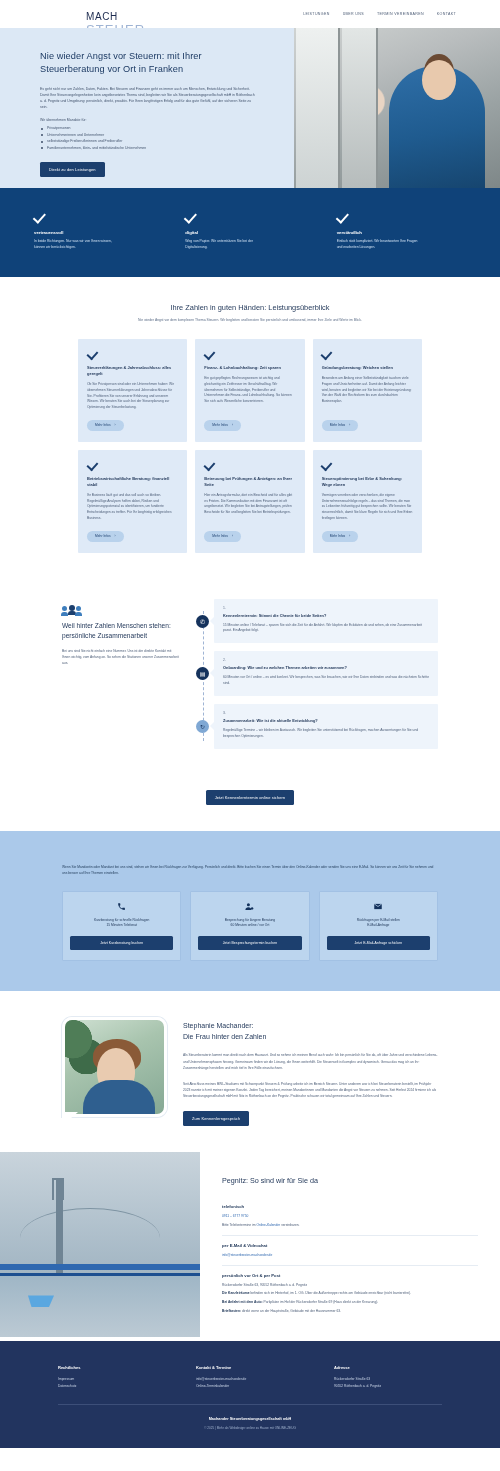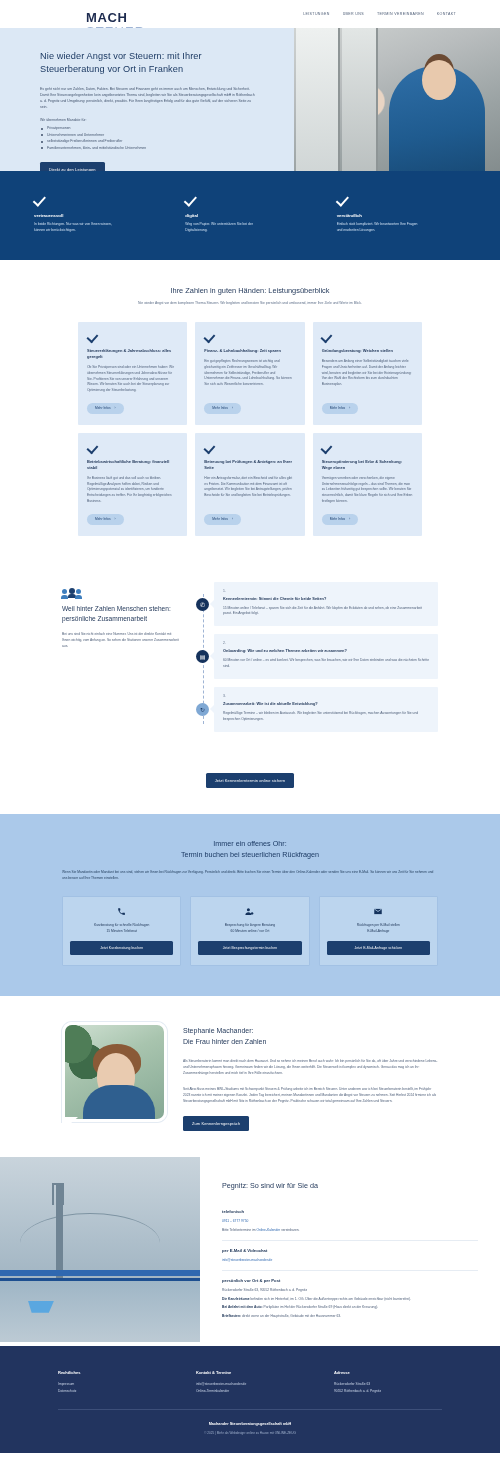--- a/index.html
+++ b/index.html
@@ -16,35 +16,35 @@
   
   .header {
     height: 28px;
     background: #ffffff;
     display: flex;
     align-items: center;
     padding: 0 14px 0 86px;
   }
   .logo { line-height: 1; }
   .logo .l1 {
-    font-size: 13px; font-weight: 700; letter-spacing: .6px;
+    font-size: 10px; font-weight: 400; letter-spacing: .6px;
     color: #1d2b4f; display: block; margin-top: 20px;
   }
   .logo .l2 {
     font-size: 13px; font-weight: 400; letter-spacing: 1.1px;
     color: #9fb4d4; display: block; margin-top: 1px;
   }
   .nav { margin-left: auto; display: flex; gap: 13px; padding-right: 30px; }
   .nav a {
     font-size: 3.6px; letter-spacing: .35px; color: #4a5a74;
     text-decoration: none; text-transform: uppercase; white-space: nowrap;
   }
 
   
-  .hero { position: relative; height: 143px; background: #dce8f5; overflow: hidden; }
+  .hero { position: relative; height: 160px; background: #dce8f5; overflow: hidden; }
   .hero-img {
     position: absolute; right: 0; top: 0; width: 206px; height: 160px;
     background:
       radial-gradient(circle at 36% 46%, #e9d5c4 0 10%, transparent 11%),
       linear-gradient(160deg,#cfd3d2 0%, #b9bdbe 30%, #9ba3a4 62%, #7e8788 100%);
   }
   .hero-img .person {
     position: absolute; left: 46%; top: 24%; width: 96px; height: 122px;
     background: linear-gradient(170deg,#2f6fa8 0%, #1f5b8f 55%, #16456f 100%);
     border-radius: 46px 46px 0 0;
@@ -453,24 +453,20 @@
           <p>Regelmäßige Termine – wir bleiben im Austausch. Wir begleiten Sie unterstützend bei Rückfragen, machen Auswertungen für Sie und besprechen Optimierungen.</p>
         </div>
       </div>
     </div>
   </section>
   <div class="process-cta">
     <button class="btn">Jetzt Kennenlerntermin online sichern</button>
   </div>
 
   <section class="appoint">
-    <h2>
-      <span>Immer ein offenes Ohr:</span><br>
-      <span>Termin buchen bei steuerlichen Rückfragen</span>
-    </h2>
     <p class="intro">Wenn Sie Mandantin oder Mandant bei uns sind, stehen wir Ihnen bei Rückfragen zur Verfügung. Persönlich und direkt. Bitte buchen Sie einen Termin über den Online-Kalender oder senden Sie uns eine E-Mail. So können wir uns Zeit für Sie nehmen und uns besser auf Ihre Themen einstellen.</p>
     <div class="appoint-cards">
       <div class="ac">
         <div class="ic">
           <svg width="9" height="9" viewBox="0 0 24 24" fill="#14325c">
               <path d="M6.6 10.8c1.4 2.8 3.8 5.1 6.6 6.6l2.2-2.2c.3-.3.7-.4 1-.2 1.2.4 2.4.6 3.6.6.6 0 1 .4 1 1V20c0 .6-.4 1-1 1C10.6 21 3 13.4 3 4c0-.6.4-1 1-1h3.5c.6 0 1 .4 1 1 0 1.3.2 2.5.6 3.6.1.4 0 .8-.2 1l-2.3 2.2z"></path>
             </svg>
         </div>
         <p>Kurzberatung für schnelle Rückfragen</p>
         <p>15 Minuten Telefonat</p>

